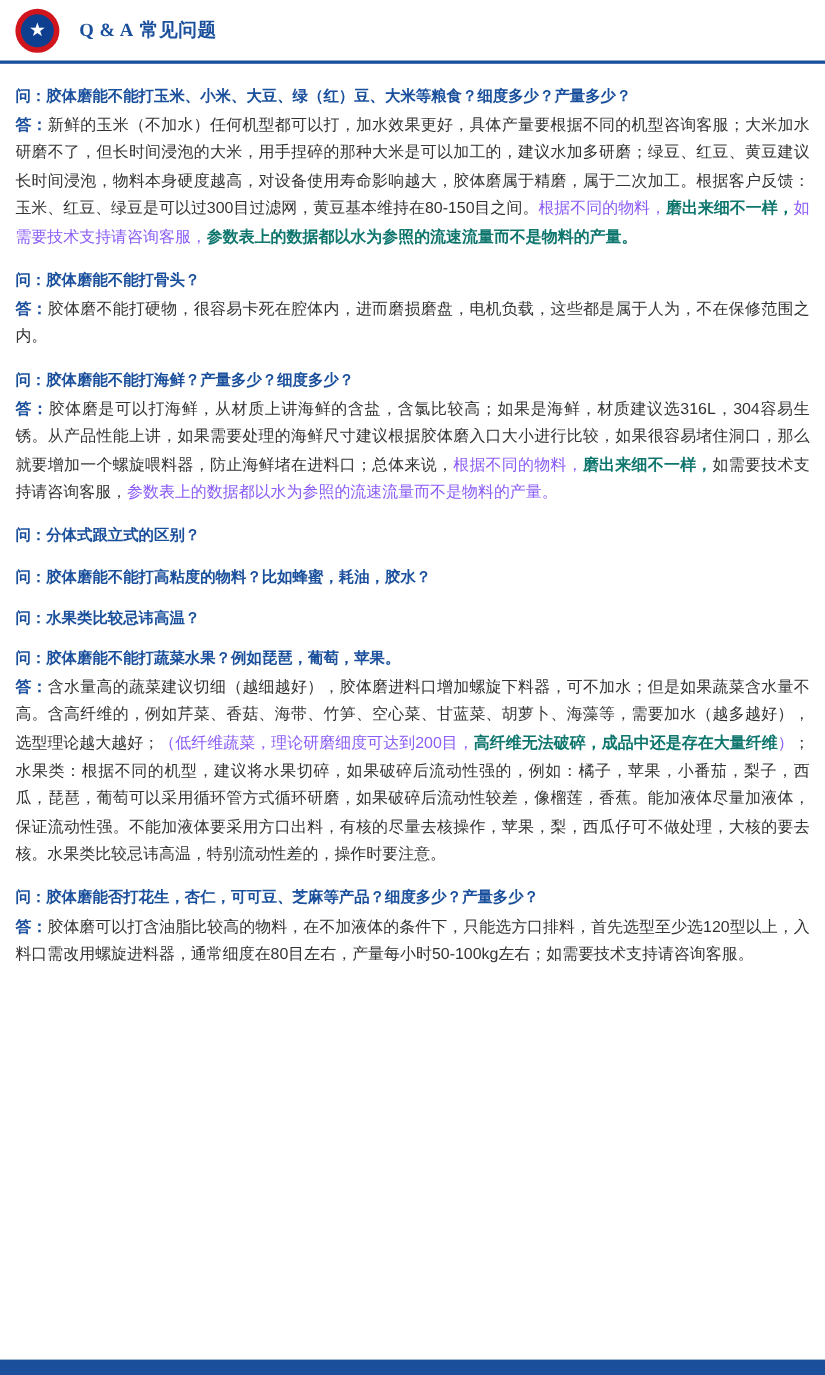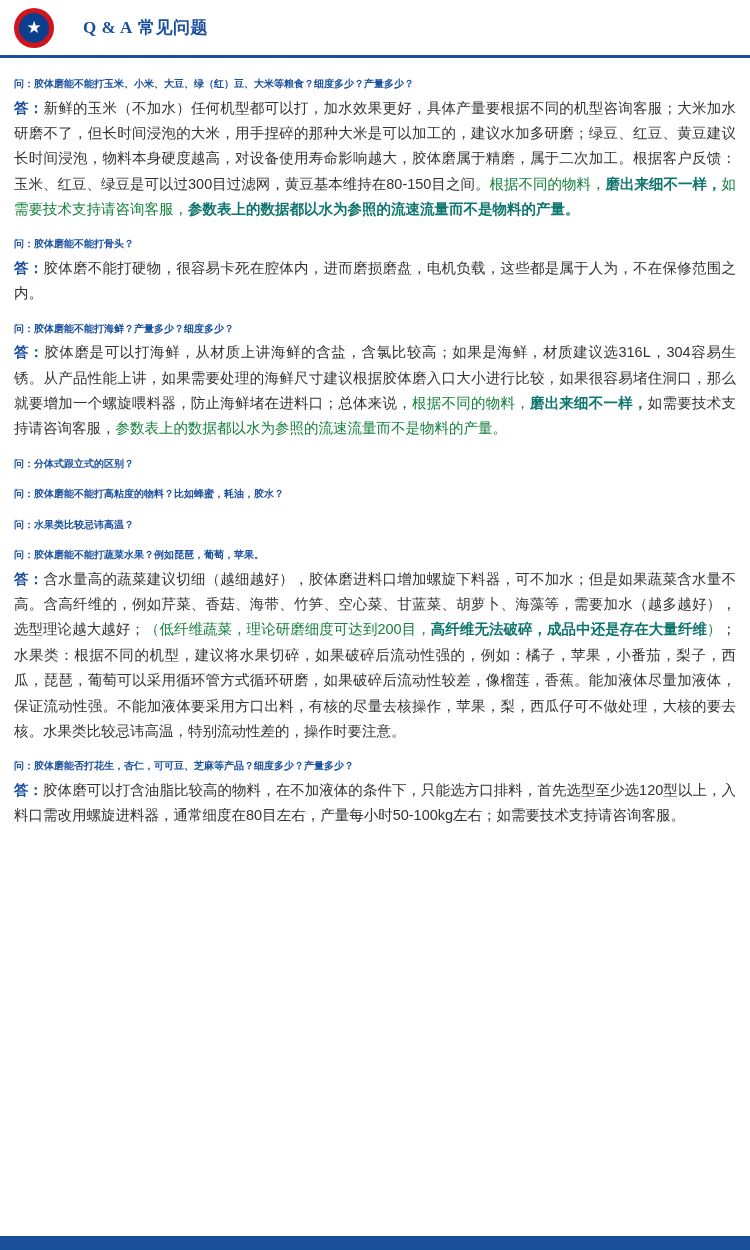--- a/index.html
+++ b/index.html
@@ -48,41 +48,41 @@
     display: flex;
     align-items: center;
     justify-content: center;
   }
   .logo .star {
     color: #fff;
     font-size: 17px;
     line-height: 1;
   }
   .header-title {
-    margin-left: 29px;
+    margin-left: 18px;
     font-size: 17px;
     color: #1a4f9c;
     font-weight: bold;
     letter-spacing: 0.5px;
   }
   .header-title .qa {
     font-family: "Liberation Serif", "DejaVu Serif", serif;
     font-weight: bold;
   }
 
   
   .content {
     padding: 18px 14px 26px 14px;
     box-sizing: border-box;
   }
   .qa-block {
     margin-bottom: 14px;
   }
   .q-line {
-    font-size: 10px;
+    font-size: 14px;
     font-weight: bold;
     color: #1a4f9c;
     line-height: 1.65;
     margin-bottom: 3px;
   }
   .q-label {
     color: #1a4f9c;
     font-weight: bold;
   }
   .a-line {
@@ -92,21 +92,21 @@
     text-align: justify;
   }
   .a-label {
     color: #1a4f9c;
     font-weight: bold;
   }
   .a-indent {
     padding-left: 26px;
   }
   .red {
-    color: #15803d;
+    color: #8b5cf6;
   }
   .red-bold {
     color: #0f766e;
     font-weight: bold;
   }
 
   
   .footer-bar {
     position: absolute;
     left: 0;

